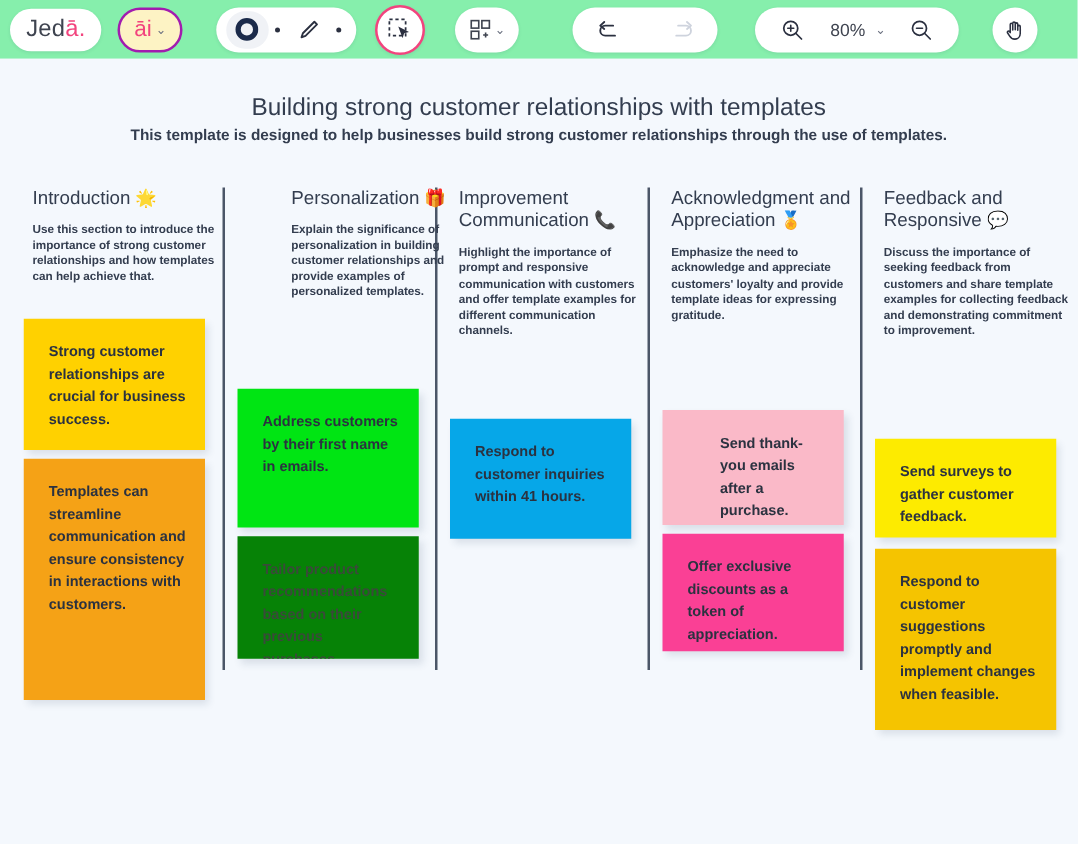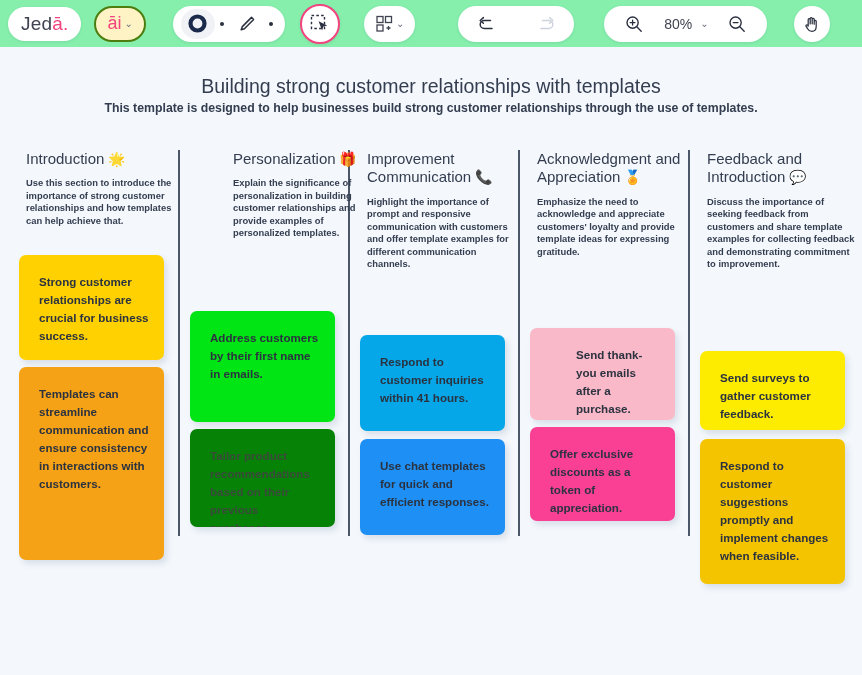--- a/index.html
+++ b/index.html
@@ -31,21 +31,21 @@
     padding: 0 13px;
     font-size: 19px; font-weight: 400;
     color: #3f4450; letter-spacing: .2px;
     height: 34px;
   }
   .logo-pill .accent { color: #f2447e; }
 
   .ai-pill {
     margin-left: 13px;
     background: #fdf3c4;
-    border: 2px solid #4d7c0f;
+    border: 2px solid #a21caf;
     border-radius: 999px;
     height: 36px; padding: 0 11px;
     display: flex; align-items: center; gap: 3px;
     color: #f2447e; font-size: 18px;
   }
   .ai-pill .chev { font-size: 10px; color: #6b7180; }
 
   .tools-pill {
     margin-left: 27px;
     padding: 0 8px; gap: 2px; height: 36px;
@@ -115,21 +115,21 @@
     line-height: 1.22; margin-bottom: 9px;
   }
   .col-title .emo { font-size: 14px; }
   .col-desc {
     font-size: 9.4px; color: #333d4f; font-weight: 700;
     line-height: 1.33;
   }
 
   .note {
     position: absolute;
-    border-radius: 7px;
+    border-radius: 0;
     box-shadow: 3px 4px 6px rgba(40,60,95,.13);
     padding: 18px 14px 10px 20px;
     font-size: 11.6px;
     line-height: 1.55;
     font-weight: 600;
     color: #2b3240;
     overflow: hidden;
   }
   .note.dim { color: #3a4a3a; }
 </style>
@@ -256,35 +256,34 @@
   <div class="note dim" style="left:190px; top:382px; width:145px; height:98px; background:#068206;">Tailor product recommendations based on their previous purchases.</div>
 
   <div class="column" style="left:367px; width:150px;">
     <div class="col-title">
       <span>Improvement Communication</span>
       <span class="emo">📞</span>
     </div>
     <div class="col-desc" style="margin-top:8px;">Highlight the importance of prompt and responsive communication with customers and offer template examples for different communication channels.</div>
   </div>
   <div class="note" style="left:360px; top:288px; width:145px; height:96px; background:#06A7E8;">Respond to customer inquiries within 41 hours.</div>
-  <div class="note" style="left:360px; top:392px; width:145px; height:96px; background:#1E90F5;">Use chat templates for quick and efficient responses.</div>
 
   <div class="column" style="left:537px; width:150px;">
     <div class="col-title">
       <span>Acknowledgment and Appreciation</span>
       <span class="emo">🏅</span>
     </div>
     <div class="col-desc" style="margin-top:8px;">Emphasize the need to acknowledge and appreciate customers' loyalty and provide template ideas for expressing gratitude.</div>
   </div>
   <div class="note" style="left:530px; top:281px; width:145px; height:92px; background:#FAB9C8;padding-left:46px;">Send thank-you emails after a purchase.</div>
   <div class="note" style="left:530px; top:380px; width:145px; height:94px; background:#FA4095;">Offer exclusive discounts as a token of appreciation.</div>
 
   <div class="column" style="left:707px; width:150px;">
     <div class="col-title">
-      <span>Feedback and Introduction</span>
+      <span>Feedback and Responsive</span>
       <span class="emo">💬</span>
     </div>
     <div class="col-desc" style="margin-top:8px;">Discuss the importance of seeking feedback from customers and share template examples for collecting feedback and demonstrating commitment to improvement.</div>
   </div>
   <div class="note" style="left:700px; top:304px; width:145px; height:79px; background:#FDEB00;">Send surveys to gather customer feedback.</div>
   <div class="note" style="left:700px; top:392px; width:145px; height:145px; background:#F5C400;">Respond to customer suggestions promptly and implement changes when feasible.</div>
 
 </div>
 
 </body></html>

